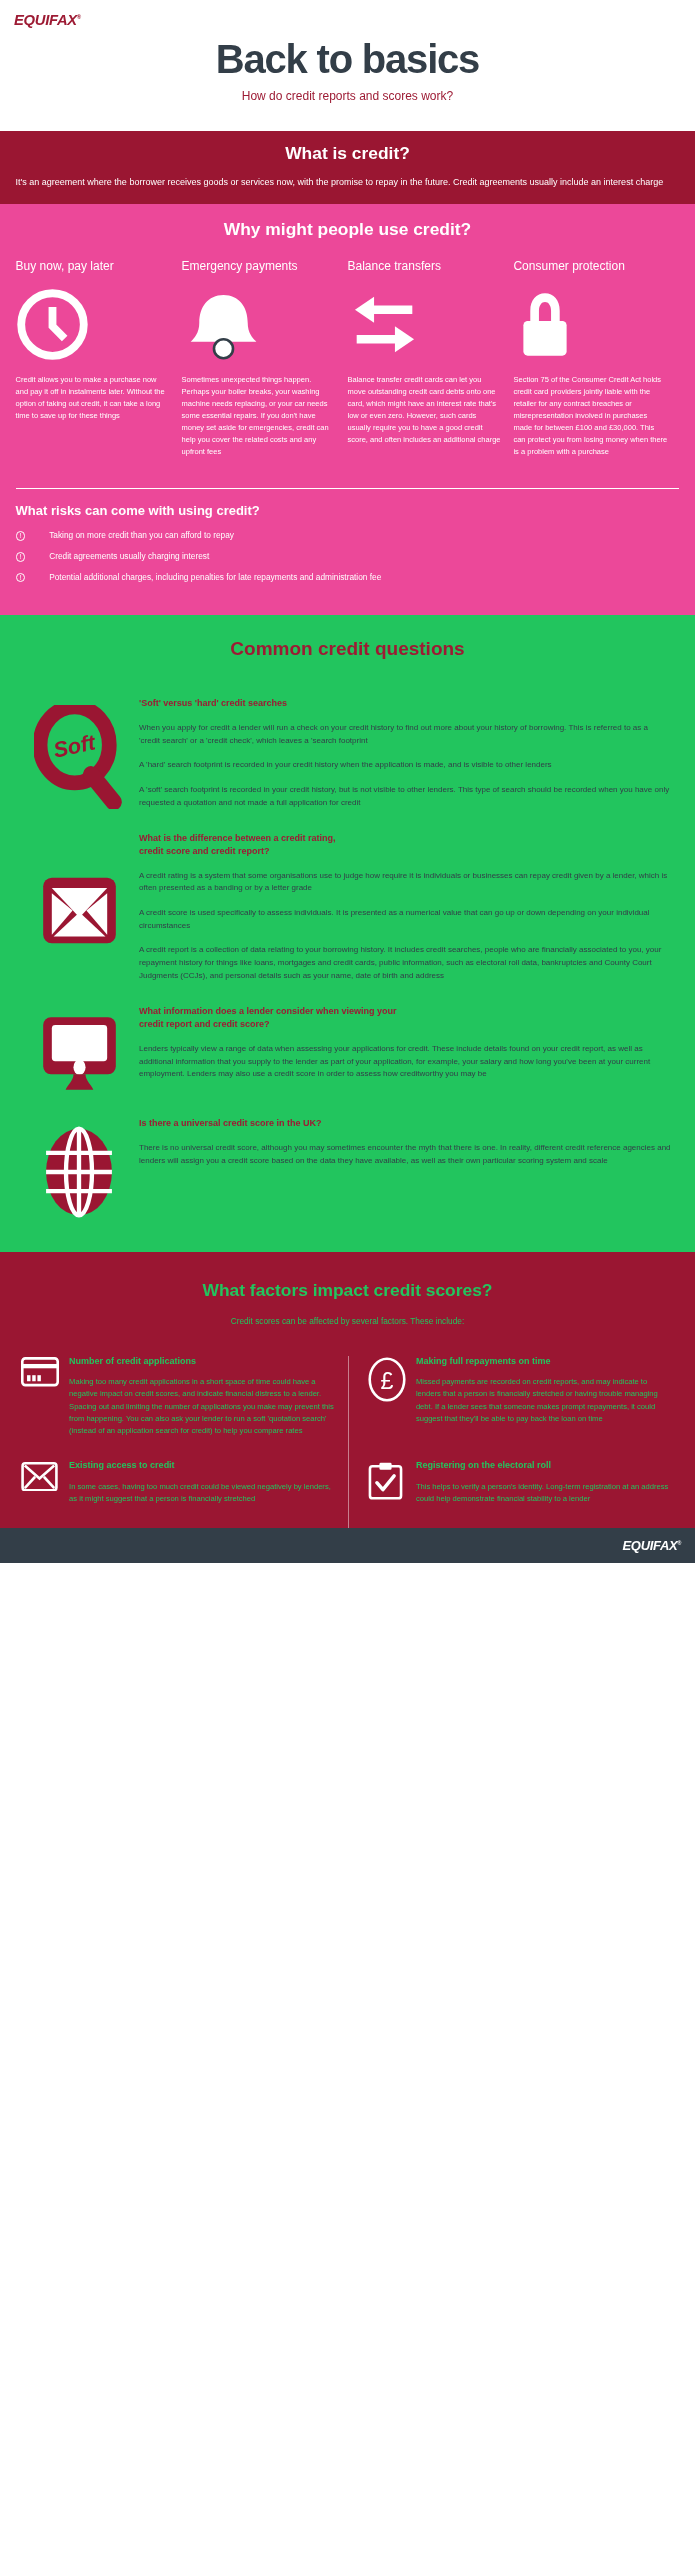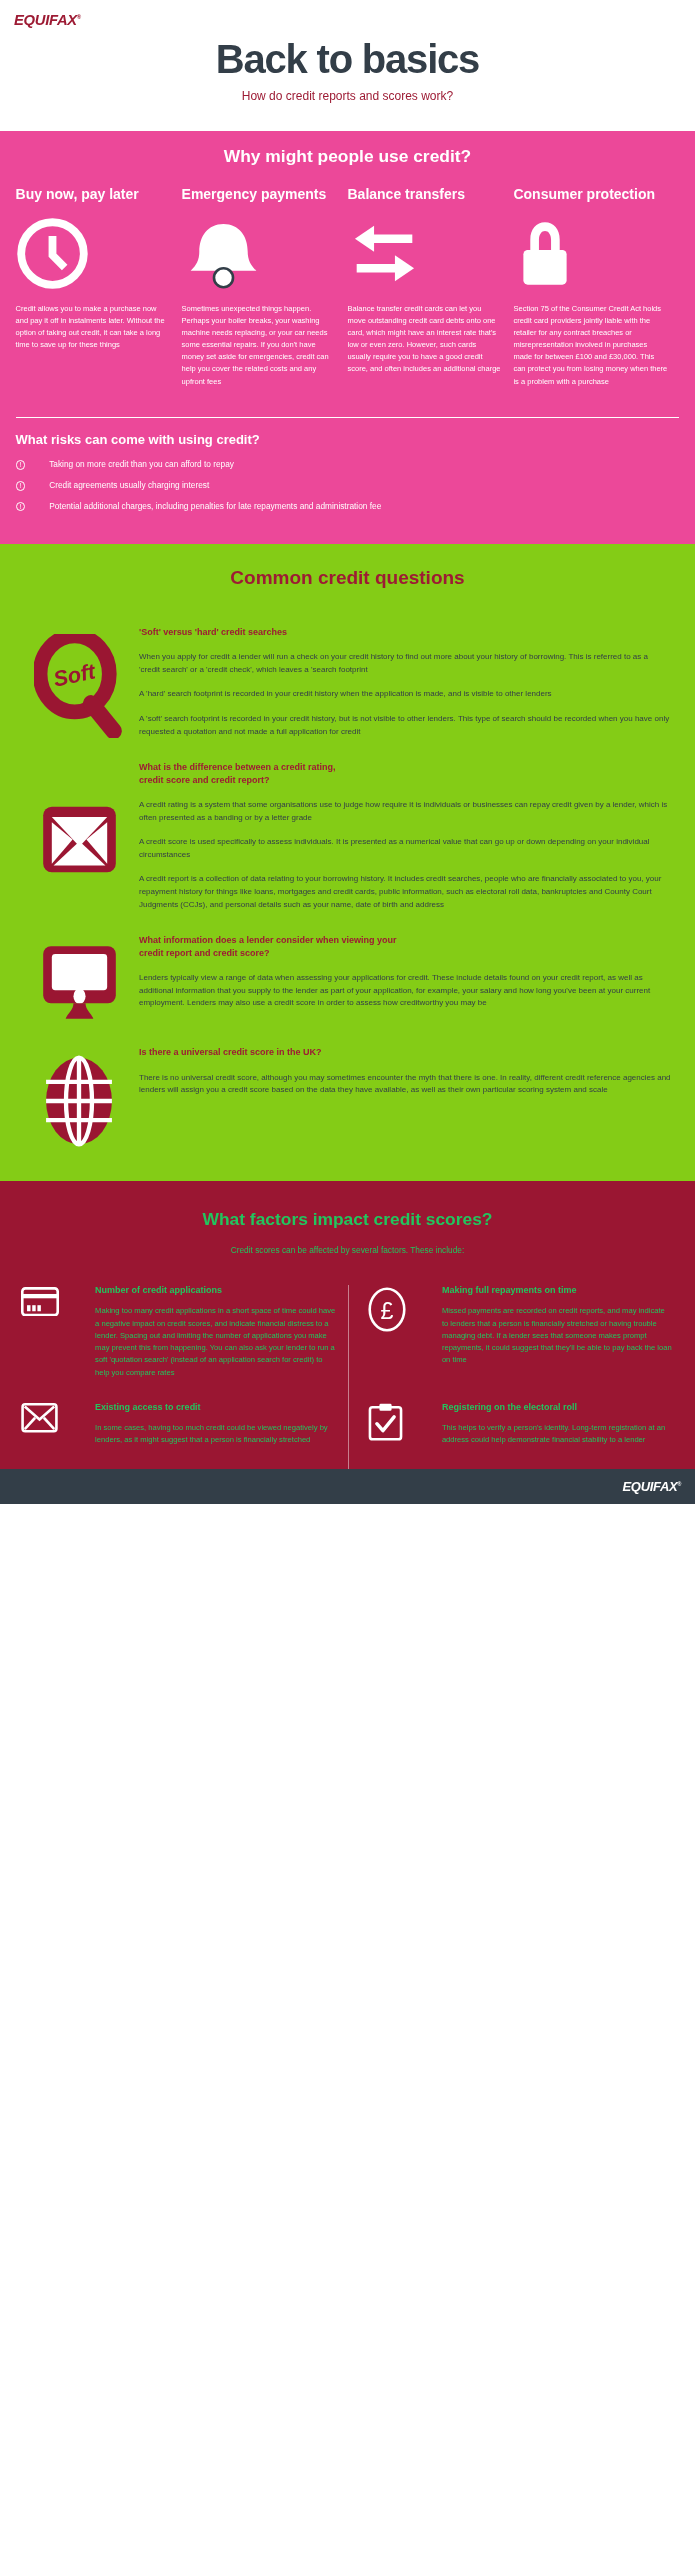--- a/index.html
+++ b/index.html
@@ -59,22 +59,22 @@
   .why-wrap { padding: 0 15.6px 14px 15.6px; }
   .why-title {
     text-align: center;
     font-size: 17.4px;
     font-weight: bold;
     padding: 15.6px 0 19px 0;
   }
   .cols { display: flex; gap: 0; }
   .col { width: 25%; padding-right: 12px; }
   .col-head {
-    font-size: 14px;
-    font-weight: bold;
+    font-size: 12px;
+    font-weight: normal;
     color: #fff;
     margin-bottom: 12px;
     white-space: nowrap;
   }
   .col-icon {
     height: 78px;
     display: flex;
     align-items: center;
     justify-content: flex-start;
     margin-bottom: 10.4px;
@@ -111,21 +111,21 @@
     content: "!";
     position: absolute;
     left: 0; right: 0; top: -0.9px;
     text-align: center;
     font-size: 7px;
     line-height: 9.6px;
     color: #fff;
   }
 
   
-  .ccq { background: #84cc16; padding: 22.6px 0 8.7px 0; }
+  .ccq { background: #22c55e; padding: 22.6px 0 8.7px 0; }
   .ccq-title {
     text-align: center;
     font-size: 19px;
     font-weight: bold;
     color: #9d1b34;
     margin-bottom: 37px;
   }
   .qblock {
     display: flex;
     padding: 0 19px 0 19px;
@@ -175,21 +175,21 @@
     padding: 0 12px;
   }
   .fcell {
     width: 50%;
     display: flex;
     gap: 10.4px;
     padding: 0 10.4px 22.6px 8.7px;
   }
   .fcell.right { border-left: 0.9px solid rgba(255,255,255,0.45); padding-left: 19px; }
   .ficon { flex: 0 0 38px; padding-top: 1.7px; }
-  .ftext { flex: 1; margin-left: 26px; }
+  .ftext { flex: 1; }
   .fhead { font-size: 9px; font-weight: bold; margin-bottom: 10.4px; }
   .fbody { font-size: 7.6px; line-height: 1.62; }
 
   
   .footer {
     background: #333e48;
     height: 35px;
     display: flex;
     align-items: center;
     justify-content: flex-end;
@@ -208,20 +208,24 @@
 <body>
 
 <div class="page">
 
   <div class="header">
     <div class="logo"><span>EQUIFAX</span><sup>®</sup></div>
     <div class="h1">Back to basics</div>
     <div class="h2">How do credit reports and scores work?</div>
   </div>
 
+  <div class="band-red">
+    <div class="band-title">What is credit?</div>
+    <div class="credit-def">It's an agreement where the borrower receives goods or services now, with the promise to repay in the future. Credit agreements usually include an interest charge</div>
+  </div>
 
   <div class="band-dark">
     <div class="why-title">Why might people use credit?</div>
     <div class="why-wrap">
       <div class="cols">
 
         <div class="col">
           <div class="col-head">Buy now, pay later</div>
           <div class="col-icon">
             <svg width="73" height="73" viewBox="0 0 84 84" aria-hidden="true">

